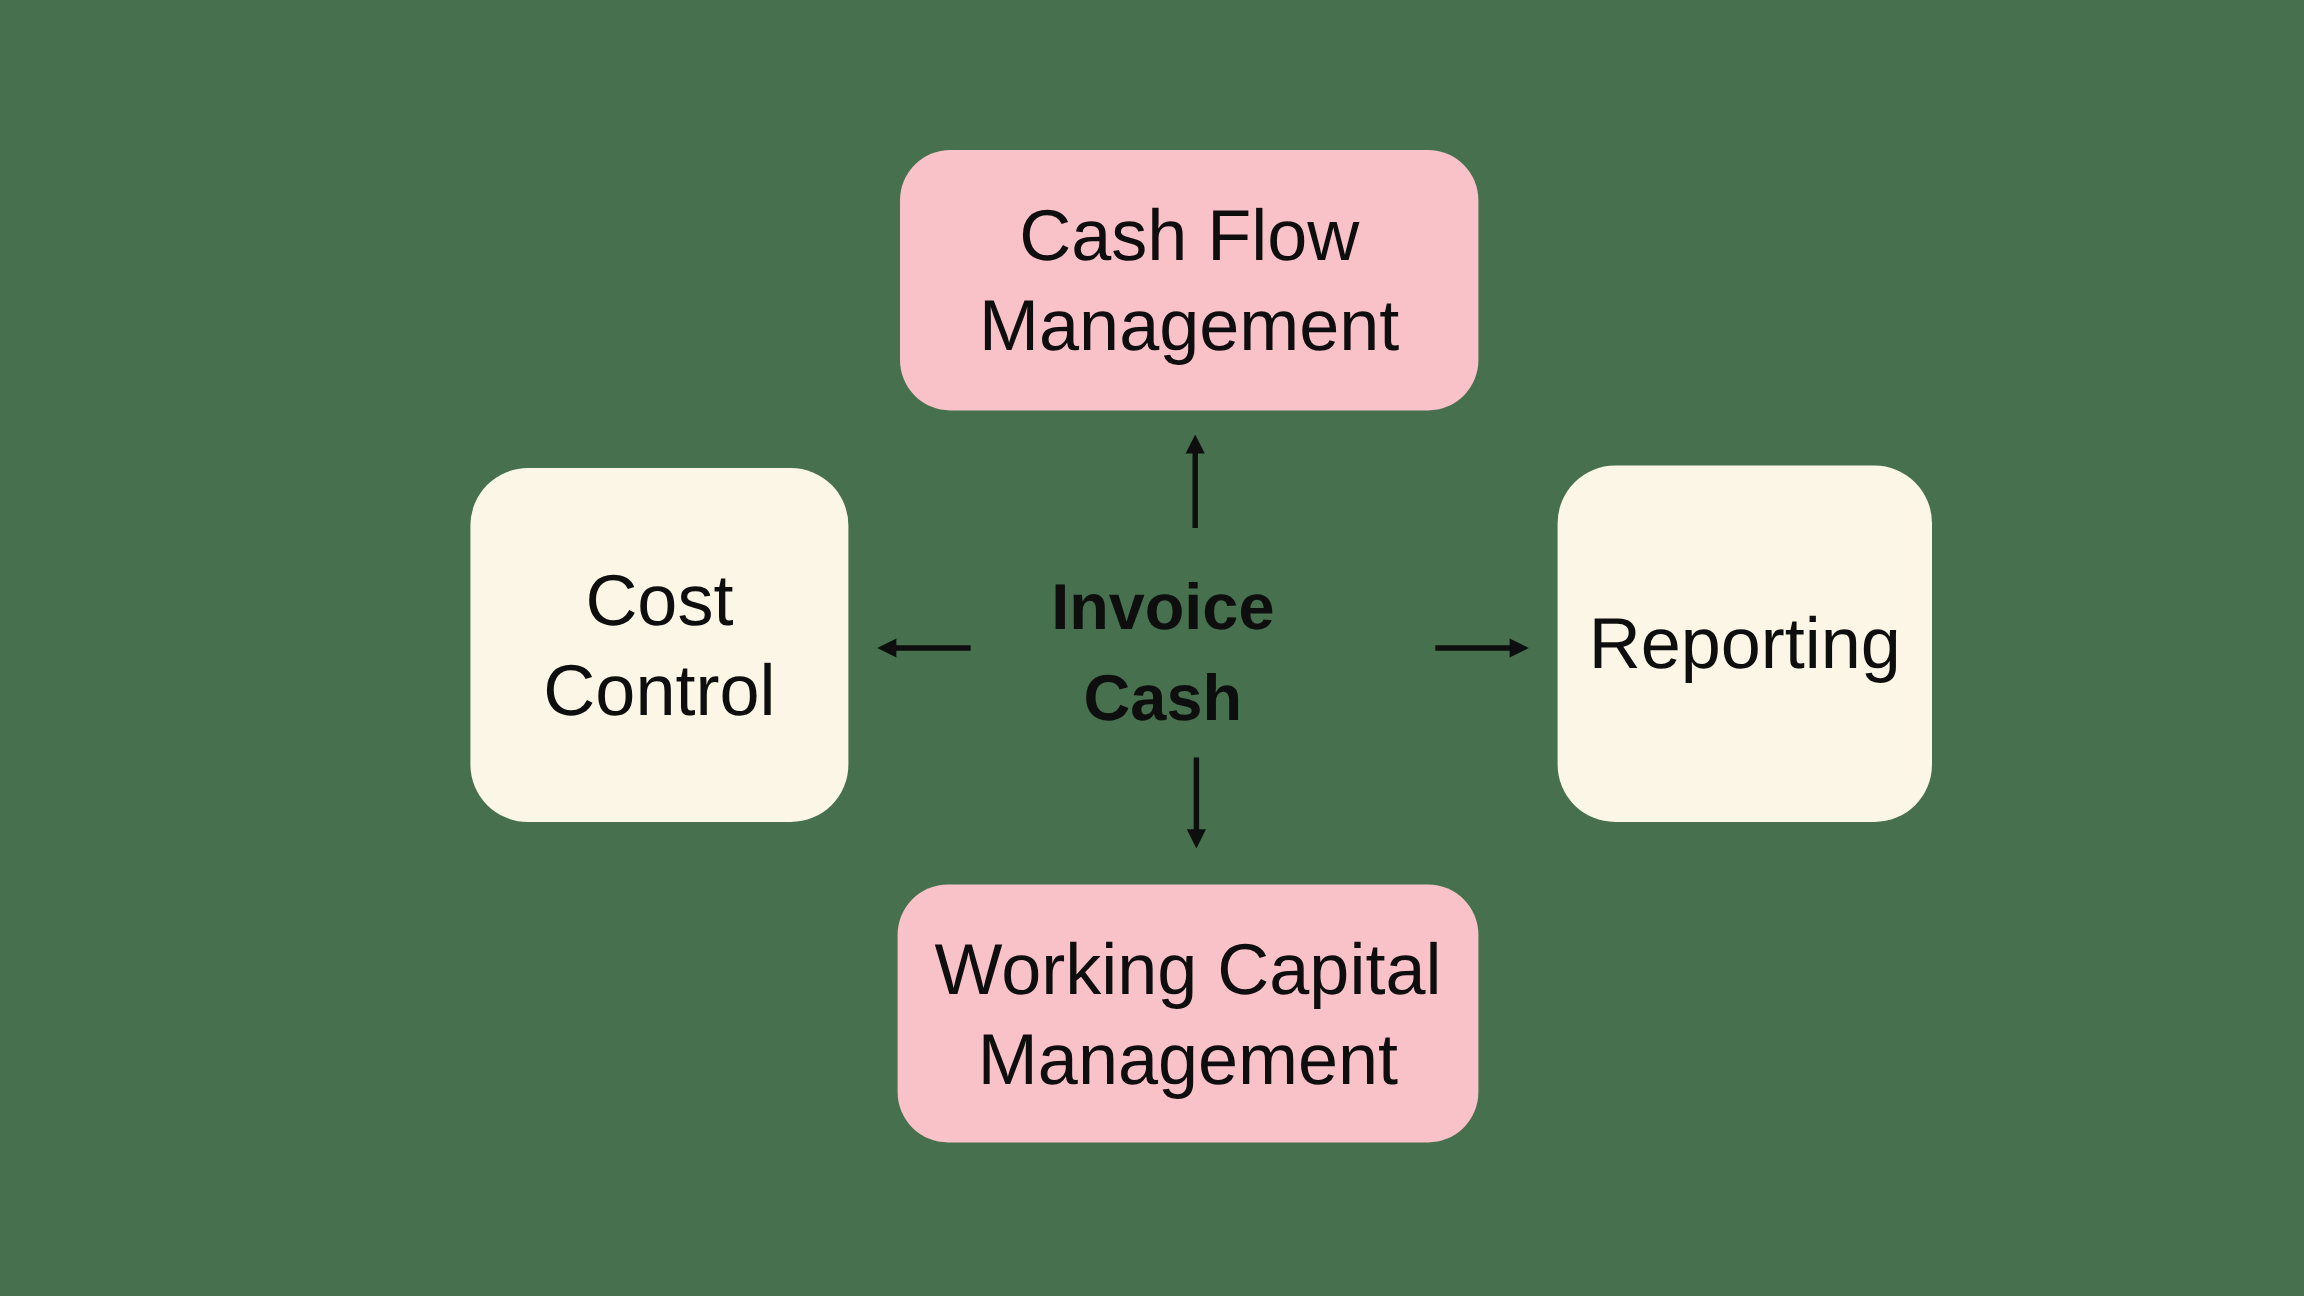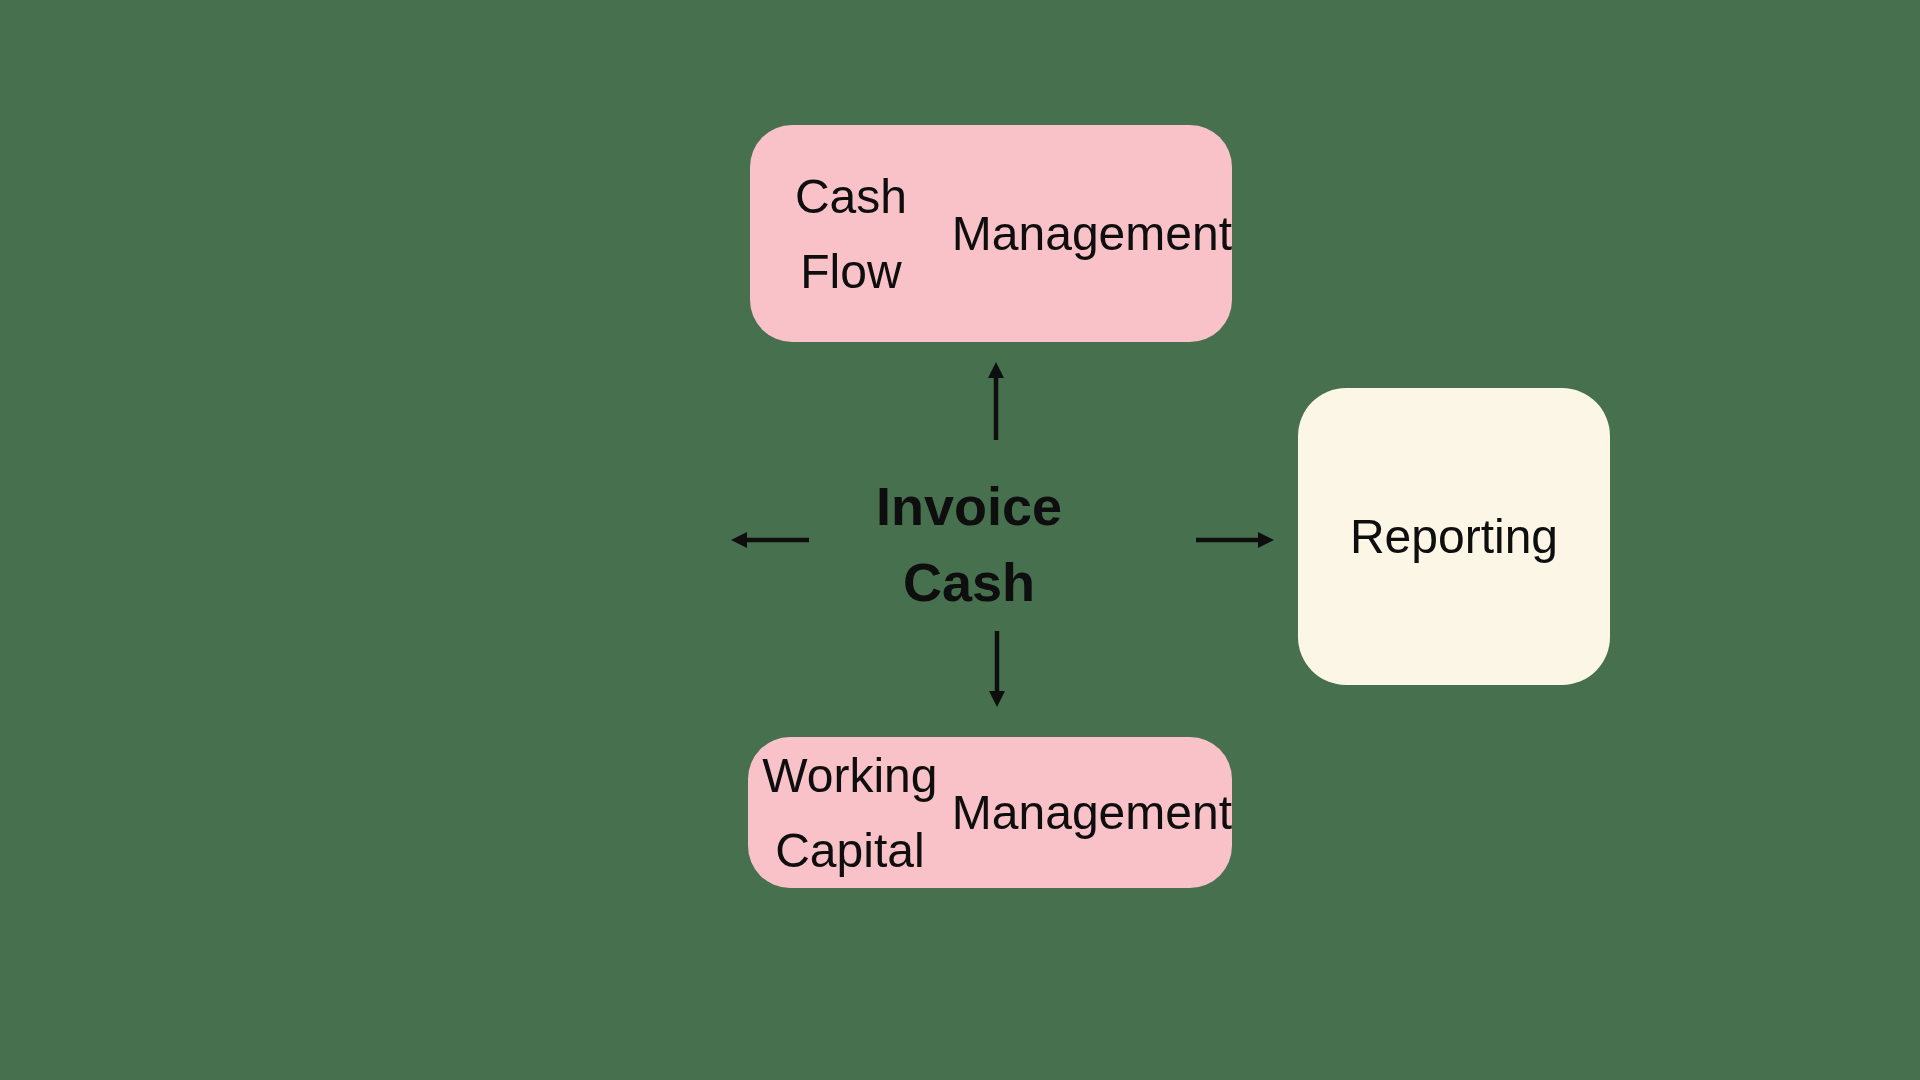--- a/index.html
+++ b/index.html
@@ -17,36 +17,36 @@
     overflow: hidden;
   }
   .canvas {
     position: relative;
     width: 1920px; height: 1080px;
     background: var(--background);
   }
   .node {
     position: absolute;
     display: flex;
-    flex-direction: row;
+    flex-direction: column;
     justify-content: center;
     align-items: center;
     text-align: center;
     color: var(--text);
-    font-size: 48px;
+    font-size: 60px;
     line-height: 75px;
     font-weight: 400;
   }
   .node.pink  { background: var(--pink);  border-radius: 42px; }
   .node.cream { background: var(--cream); border-radius: 48px; }
 
   .node.pos-top    { left: 750px;  top: 125px; width: 482px; height: 217px; }
   .node.pos-left   { left: 392px;  top: 390px; width: 315px; height: 295px; }
   .node.pos-right  { left: 1298px; top: 388px; width: 312px; height: 297px; }
-  .node.pos-bottom { left: 748px;  top: 737px; width: 484px; height: 151px; }
+  .node.pos-bottom { left: 748px;  top: 737px; width: 484px; height: 215px; }
 
   .center-label {
     position: absolute;
     left: 844px; top: 468px;
     width: 250px;
     text-align: center;
     color: var(--text);
     font-size: 54px;
     font-weight: 700;
     line-height: 76px;
@@ -62,20 +62,24 @@
 </head>
 <body>
 
 <div class="canvas">
 
   <div class="node pink pos-top">
     <div>Cash Flow</div>
     <div>Management</div>
   </div>
 
+  <div class="node cream pos-left">
+    <div>Cost</div>
+    <div>Control</div>
+  </div>
 
   <div class="node cream pos-right">
     <div>Reporting</div>
   </div>
 
   <div class="node pink pos-bottom">
     <div>Working Capital</div>
     <div>Management</div>
   </div>
 

